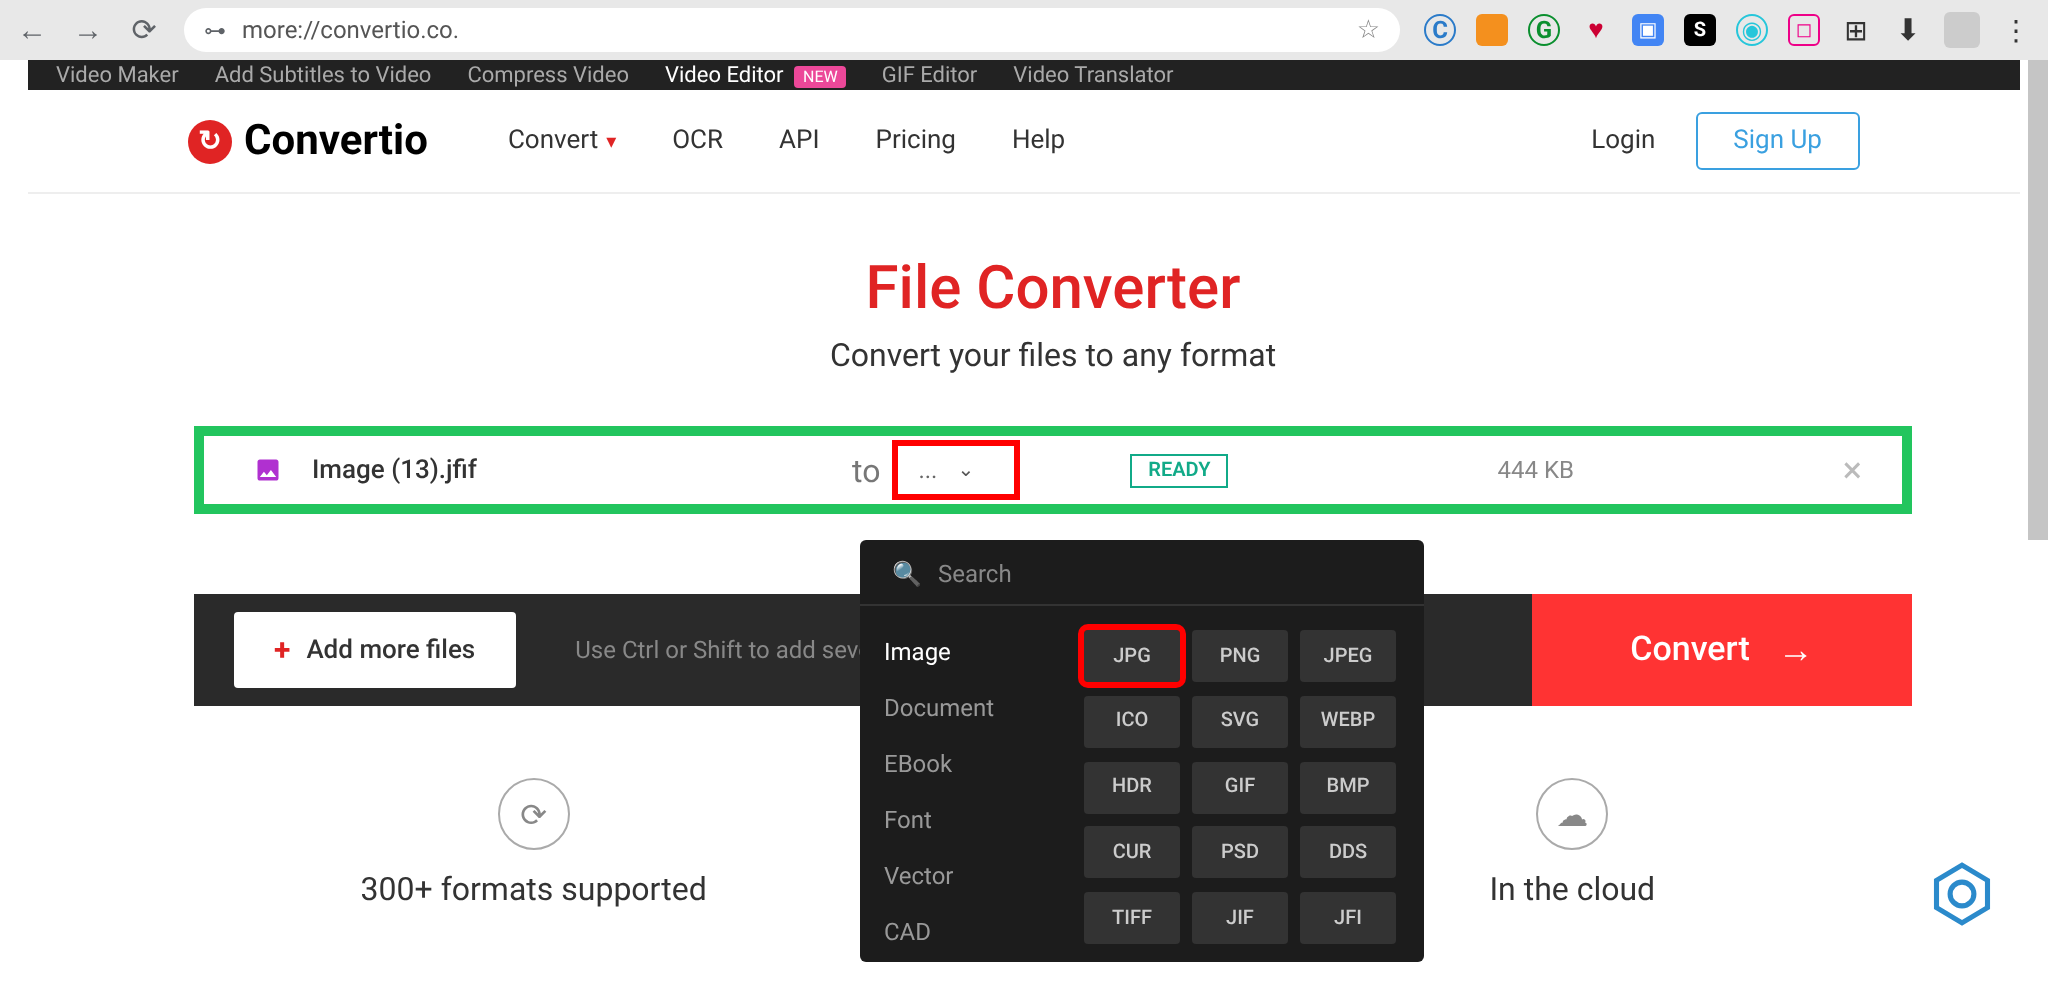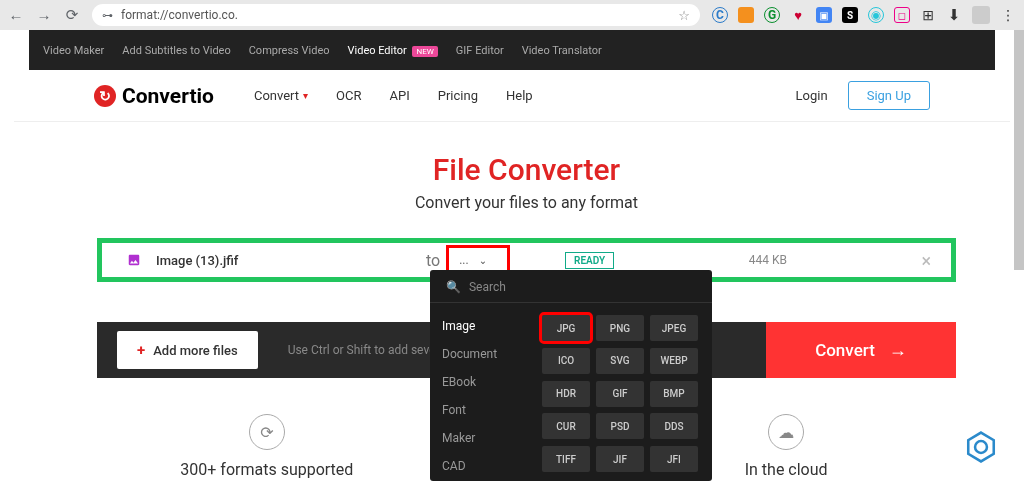--- a/index.html
+++ b/index.html
@@ -20,21 +20,21 @@
 .ci-5 { background:#4285f4; color:#fff; font-size:10px;}
 .ci-6 { background:#000; color:#fff; font-weight:bold; font-size:10px;}
 .ci-7 { color:#26c6da; border:1.5px solid #26c6da; border-radius:50%;}
 .ci-8 { border:1px solid #e08; color:#e08; font-size:10px;}
 .ci-ext { color:#333; font-size:14px;}
 .ci-dl { color:#333; font-size:15px;}
 .ci-avatar { width:18px; height:18px; background:#ccc; }
 .ci-dots { color:#333; font-size:14px;}
 
 
-.top-strip { height: 40px; background: #222; margin: 0 29px; display: flex; align-items: center; gap: 18px; padding: 0 14px; font-size: 11px; color: #aaa; }
+.top-strip { height: 15px; background: #222; margin: 0 14px; display: flex; align-items: center; gap: 18px; padding: 0 14px; font-size: 11px; color: #aaa; }
 .top-strip a { color: #aaa; text-decoration: none; }
 .top-strip .active { color: #fff; }
 .new-badge { background: #ec4899; color:#fff; padding:1px 4px; font-size:8px; border-radius:2px; margin-left:3px;}
 
 
 .header { height: 52px; margin: 0 14px; display: flex; align-items: center; padding: 0 80px 0 80px; border-bottom: 1px solid #eee; }
 .logo { display: flex; align-items: center; gap: 6px; font-weight: 700; font-size: 21px; color: #000; }
 .logo-icon { width: 22px; height: 22px; background: #e02424; border-radius: 50%; display:flex; align-items:center; justify-content:center; color:#fff; font-weight:bold; font-size:14px;}
 .nav-menu { display: flex; gap: 28px; margin-left: 40px; font-size: 13px; color: #333; }
 .nav-menu .item { display: flex; align-items: center; gap: 4px; }
@@ -92,21 +92,21 @@
 </style>
 </head>
 <body>
 
 <div class="chrome-bar">
   <div class="nav-btn">←</div>
   <div class="nav-btn">→</div>
   <div class="nav-btn">⟳</div>
   <div class="addr-wrap">
     <span class="lock">⊶</span>
-    <span>format://convertio.co.</span>
+    <span>more://convertio.co.</span>
     <span class="star">☆</span>
   </div>
   <div class="chrome-icons">
     <div class="ci ci-1">C</div>
     <div class="ci ci-2"></div>
     <div class="ci ci-3">G</div>
     <div class="ci ci-4">♥</div>
     <div class="ci ci-5">▣</div>
     <div class="ci ci-6">S</div>
     <div class="ci ci-7">◉</div>
@@ -201,21 +201,21 @@
   <div class="drop-search">
     <span class="mag">🔍</span>
     <span>Search</span>
   </div>
   <div class="drop-body">
     <div class="drop-cats">
       <span class="cat-active">Image</span>
       <span>Document</span>
       <span>EBook</span>
       <span>Font</span>
-      <span>Maker</span>
+      <span>Vector</span>
       <span>CAD</span>
     </div>
     <div class="drop-formats">
       <span class="fmt highlight">JPG</span>
       <span class="fmt">PNG</span>
       <span class="fmt">JPEG</span>
       <span class="fmt">ICO</span>
       <span class="fmt">SVG</span>
       <span class="fmt">WEBP</span>
       <span class="fmt">HDR</span>

